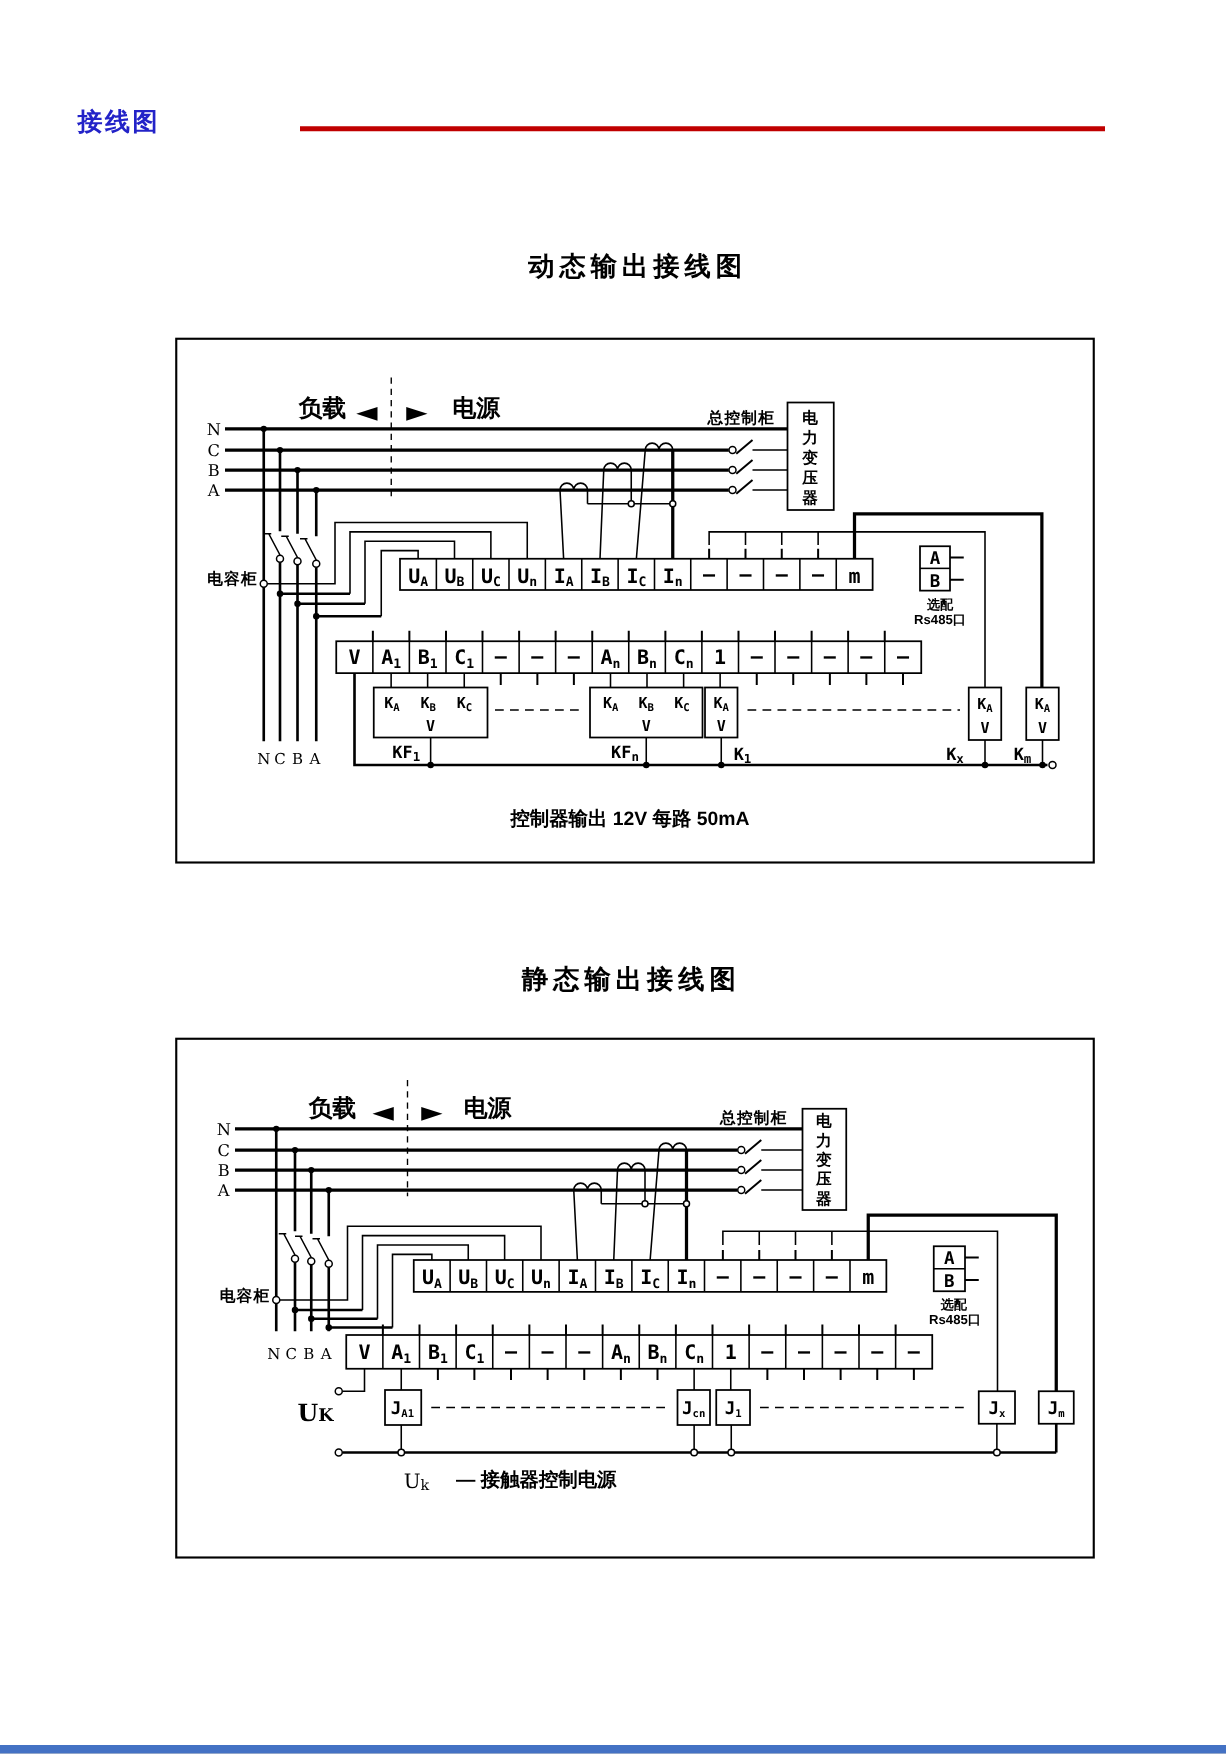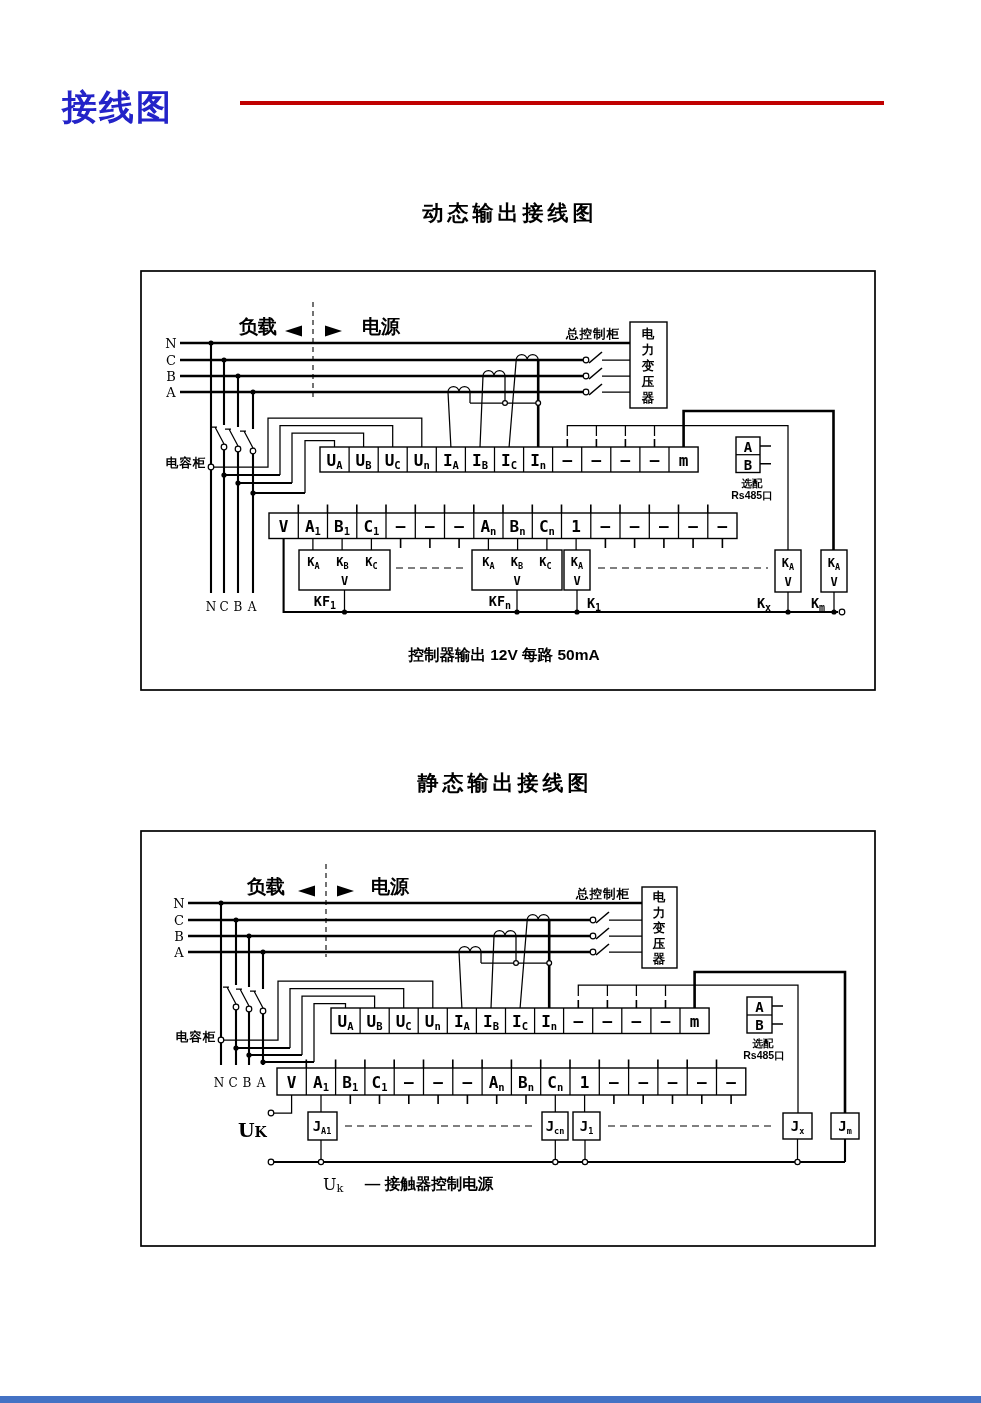--- a/index.html
+++ b/index.html
@@ -1,18 +1,18 @@
 <!DOCTYPE html>
 <html><head>
 <meta charset="utf-8">
 <style>
   html,body{margin:0;padding:0;background:#888;}
   .page{position:relative;width:981px;height:1403px;background:#ffffff;overflow:hidden;
         font-family:"Liberation Sans",sans-serif;}
-  .hdr-title{position:absolute;left:62px;top:84px;font-size:35px;font-weight:bold;color:#2323c8;
+  .hdr-title{position:absolute;left:62px;top:84px;font-size:20px;font-weight:bold;color:#2323c8;
              letter-spacing:2px;font-family:"Liberation Sans",sans-serif;}
   .hdr-rule{position:absolute;left:240px;top:101px;width:644px;height:3.5px;background:#c00000;}
   .footer-bar{position:absolute;left:0;bottom:0;width:981px;height:7px;background:#4472c4;}
   svg{position:absolute;left:0;top:0;}
   .w1{stroke:#000;stroke-width:1.25;fill:none}
   .w2{stroke:#000;stroke-width:2.6;fill:none}
   .w22{stroke:#000;stroke-width:2.1;fill:none}
   .w15{stroke:#000;stroke-width:1.6;fill:none}
   .bx{fill:none;stroke:#000;stroke-width:1.4}
   .fr{fill:none;stroke:#000;stroke-width:1.7}

